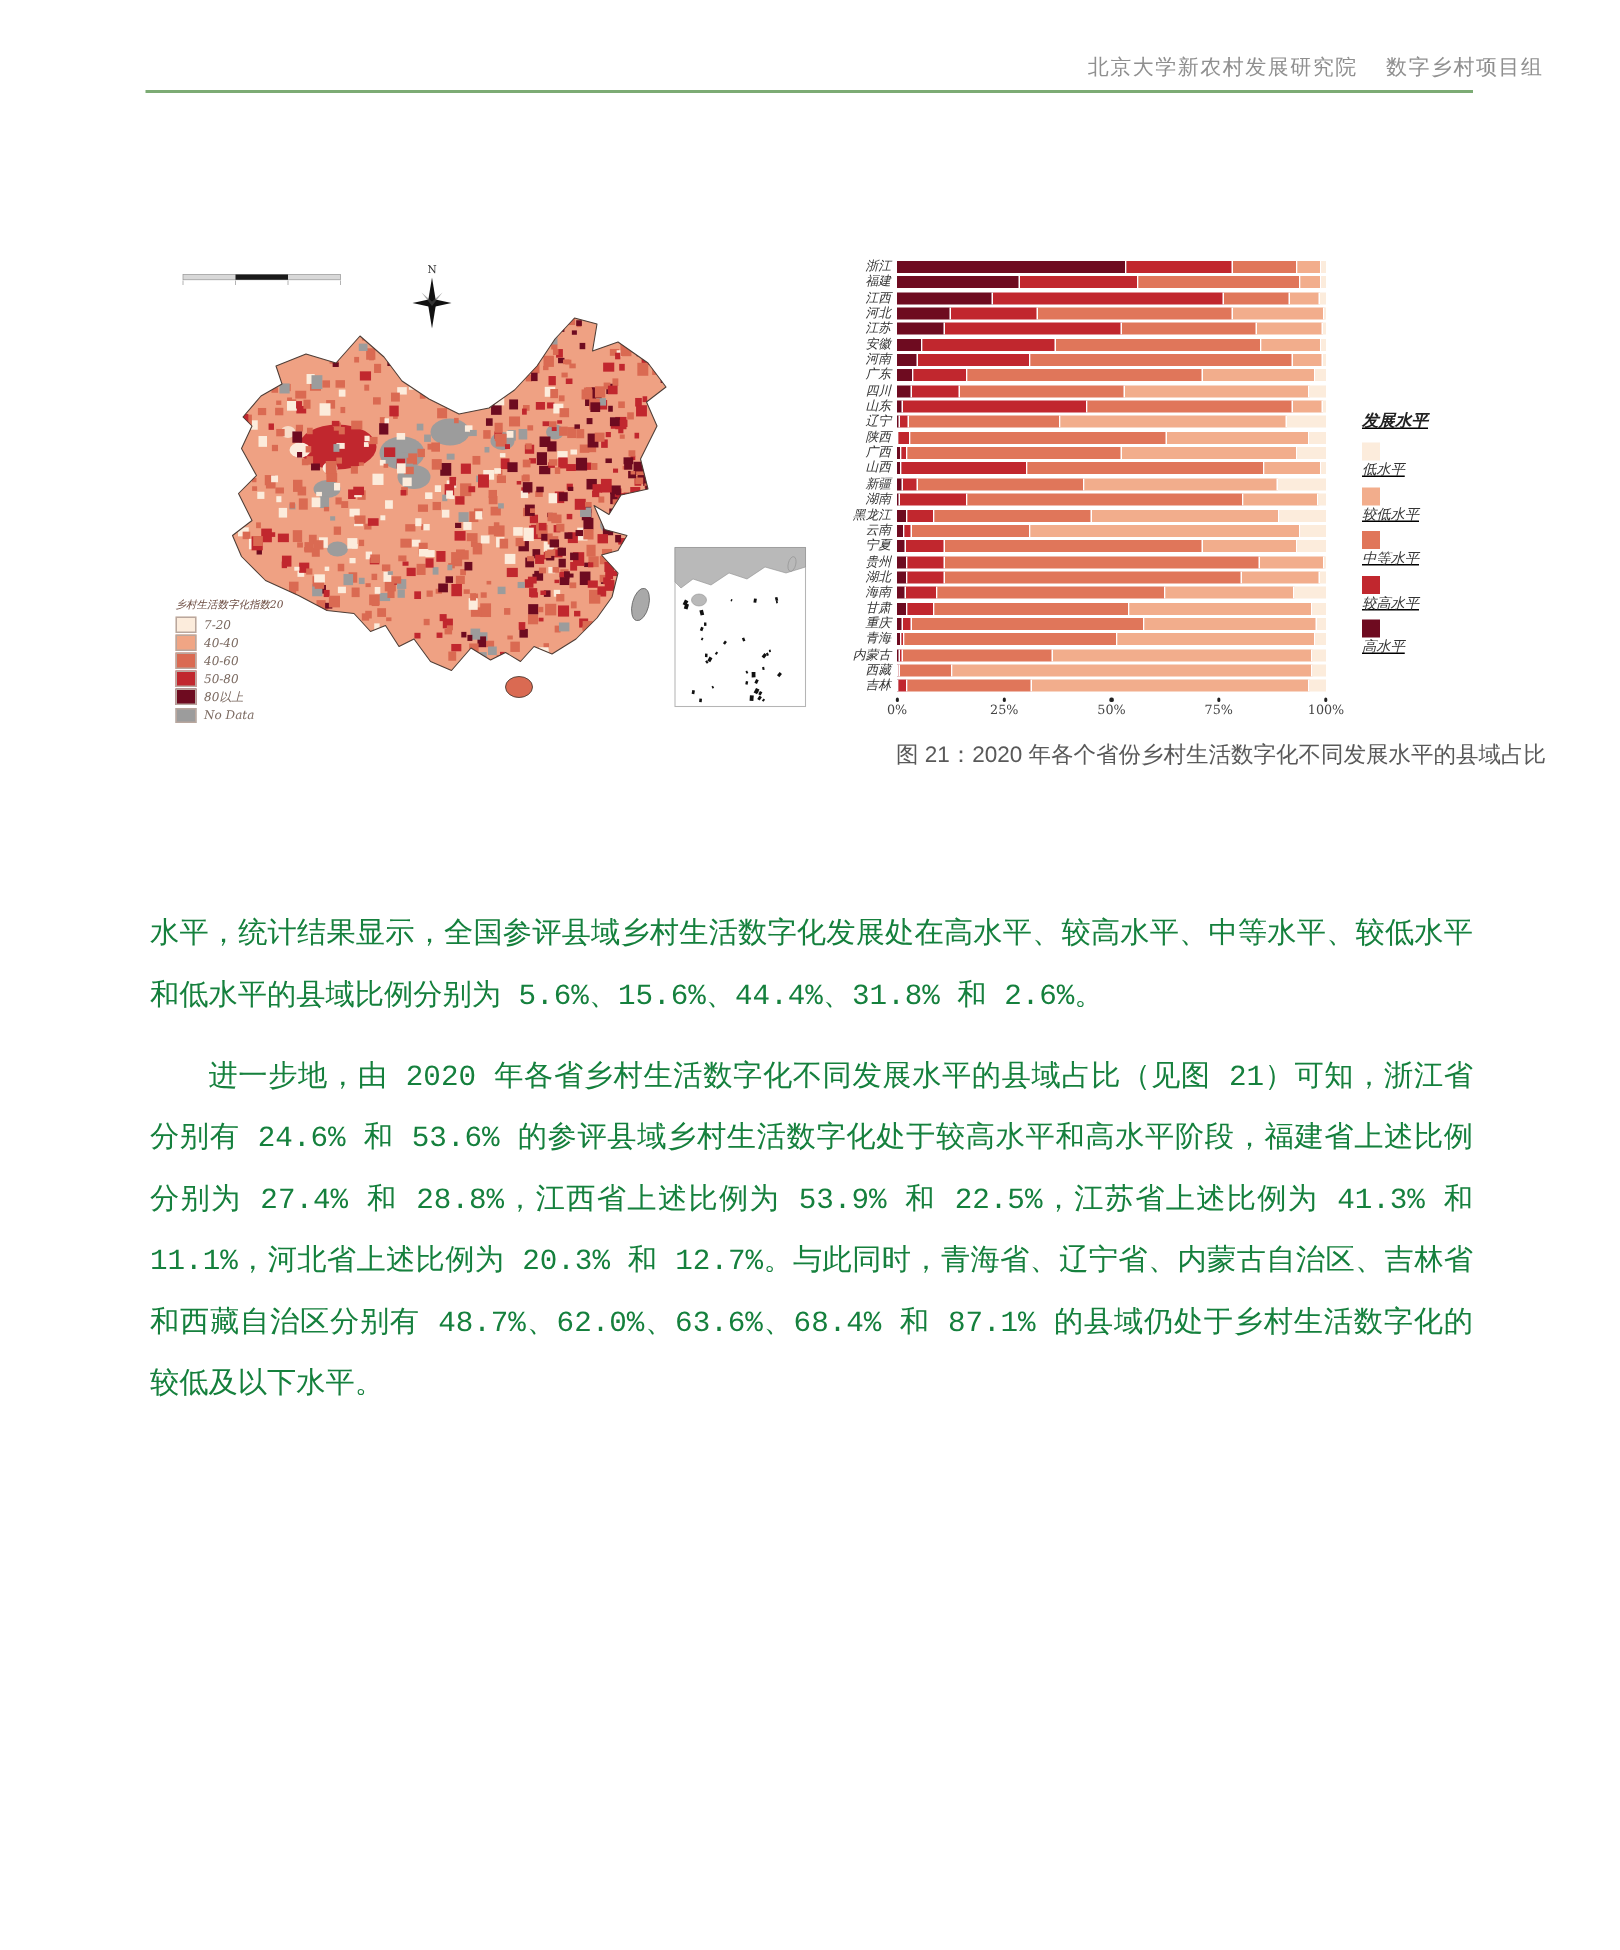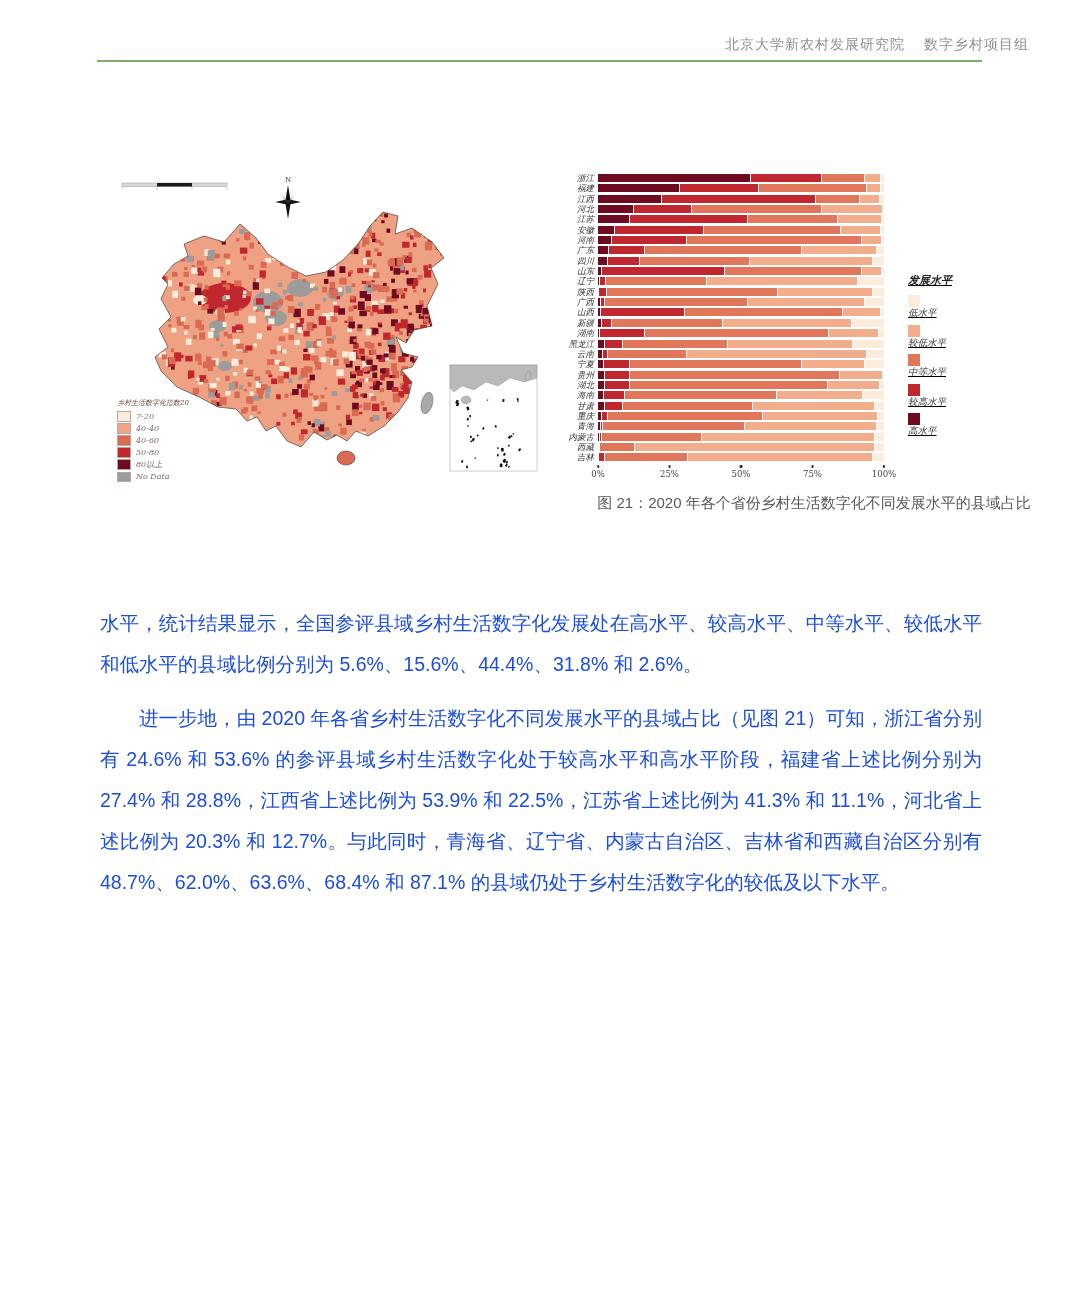--- a/index.html
+++ b/index.html
@@ -35,22 +35,22 @@
   .mlegend .lt{font-size:7px;color:#6b4a3f;font-family:"DejaVu Serif",serif;font-style:italic;margin-bottom:3px;}
   .mlegend .li{display:flex;align-items:center;margin-bottom:1.5px;}
   .mlegend .sw{width:12px;height:8.5px;margin-right:5px;border:0.5px solid #b9a79e;flex:0 0 auto;}
   .mlegend .ll{font-size:8px;color:#7b6a61;font-family:"DejaVu Serif",serif;font-style:italic;white-space:nowrap;}
   
   .cap{position:absolute;top:494px;font-size:15px;color:#595959;text-align:center;}
   .cap20{left:100px;width:440px;}
   .cap21{left:542px;width:448px;margin-left:48px;}
   
   .body-text{position:absolute;left:100px;top:603px;width:882px;}
-  .body-text p{margin:0 0 13px 0;font-size:19.5px;line-height:41px;color:#1d4ed8;
-               text-align:justify;}
+  .body-text p{margin:0 0 13px 0;font-size:19.5px;line-height:41px;color:#15803d;
+               text-align:justify;font-family:Liberation Mono, monospace;}
   .body-text p.ind{text-indent:2em;}
 </style>
 </head>
 <body>
 
 <div class="page">
 
   <div class="hdr">
     <span>北京大学新农村发展研究院</span>
     <span>数字乡村项目组</span>

